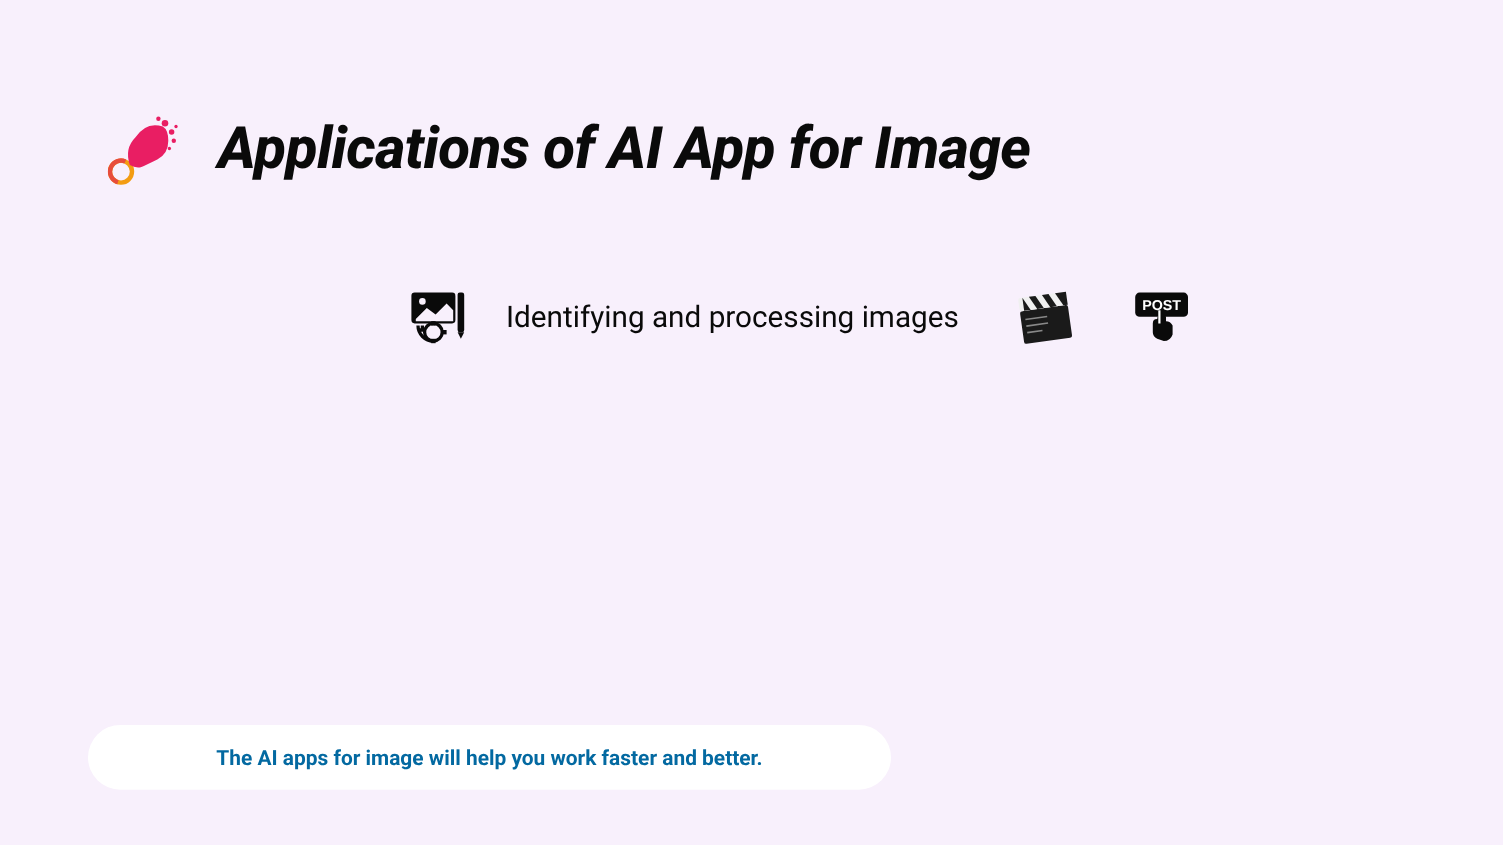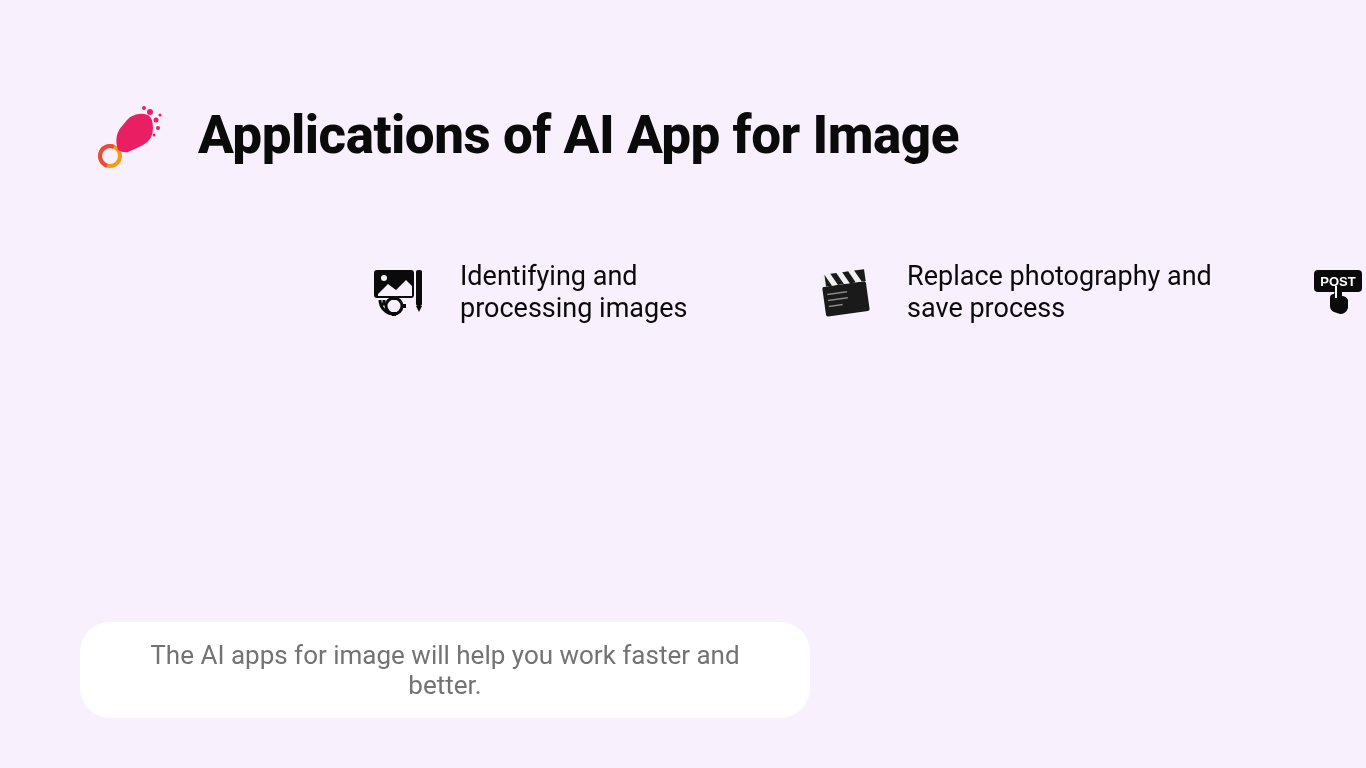--- a/index.html
+++ b/index.html
@@ -13,20 +13,21 @@
       background-color: #f8f0fc;
       font-family: -apple-system, BlinkMacSystemFont, "Segoe UI", Roboto, Helvetica, Arial, sans-serif;
       position: relative;
       overflow: hidden;
     }
     .header {
       display: flex;
       align-items: center;
       padding: 100px 0 0 98px;
       gap: 30px;
+      font-style: italic;
     }
     .logo {
       width: 70px;
       height: 70px;
       position: relative;
     }
     .title {
       font-size: 53px;
       font-weight: 800;
       color: #0a0a0a;
@@ -60,23 +61,24 @@
     .footer-pill {
       position: absolute;
       bottom: 50px;
       left: 80px;
       background: #ffffff;
       border-radius: 30px;
       padding: 18px 70px;
       width: 730px;
     }
     .footer-text {
-      font-size: 26px;
-      color: #737373;
+      font-size: 19px;
+      color: #0369a1;
       text-align: center;
+      font-weight: bold;
     }
   </style>
 </head>
 <body>
 
 <div class="header">
   <div class="logo">
     <svg viewBox="0 0 70 70" width="70" height="70">
 
       <circle cx="12" cy="56" r="10" fill="none" stroke="#f39c12" stroke-width="4"></circle>
@@ -124,21 +126,20 @@
           <path d="M 20 8 L 26 20 L 16 20 L 10 8 Z" fill="#1a1a1a" opacity="0"></path>
           <path d="M 16 8 L 22 20 L 28 20 L 22 8 Z" fill="#1a1a1a"></path>
           <path d="M 28 8 L 34 20 L 40 20 L 34 8 Z" fill="#1a1a1a"></path>
           <path d="M 40 8 L 46 20 L 50 20 L 50 8 Z" fill="#1a1a1a"></path>
           <line x1="10" y1="28" x2="30" y2="28" stroke="#888" stroke-width="1.5"></line>
           <line x1="10" y1="34" x2="30" y2="34" stroke="#888" stroke-width="1.5"></line>
           <line x1="10" y1="40" x2="24" y2="40" stroke="#888" stroke-width="1.5"></line>
         </g>
       </svg>
     </div>
-    <span class="list-text">Replace photography and save process</span>
   </div>
 
   <div class="list-item">
     <div class="list-icon">
       <svg viewBox="0 0 56 56" width="56" height="56">
         <rect x="4" y="6" width="48" height="22" rx="4" fill="#0a0a0a"></rect>
         <text x="28" y="22" text-anchor="middle" fill="#fff" font-size="13" font-weight="bold" font-family="Arial">POST</text>
         <path d="M 24 30 Q 20 30 20 34 L 20 42 Q 20 46 24 48 L 30 50 Q 36 50 38 44 L 38 36 Q 36 32 32 32 L 32 28 Q 30 24 26 26 Q 24 28 24 30 Z" fill="#0a0a0a"></path>
         <path d="M 26 22 L 26 34" stroke="#fff" stroke-width="2"></path>
       </svg>

